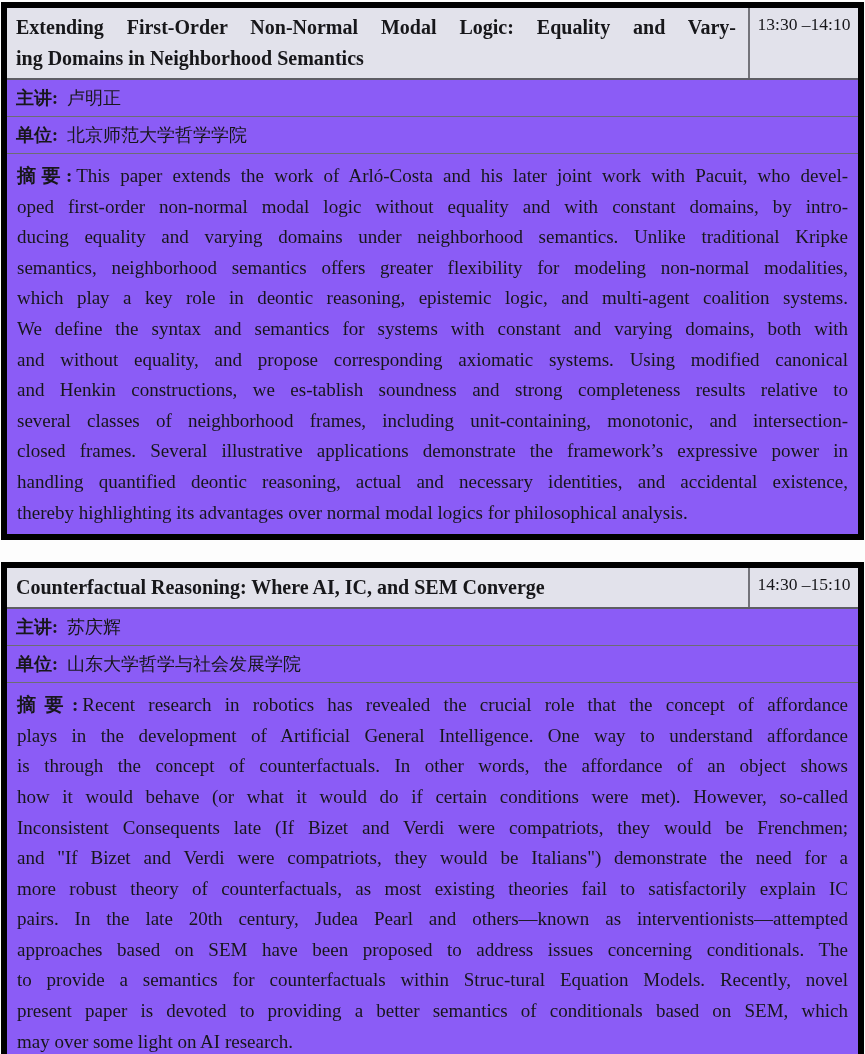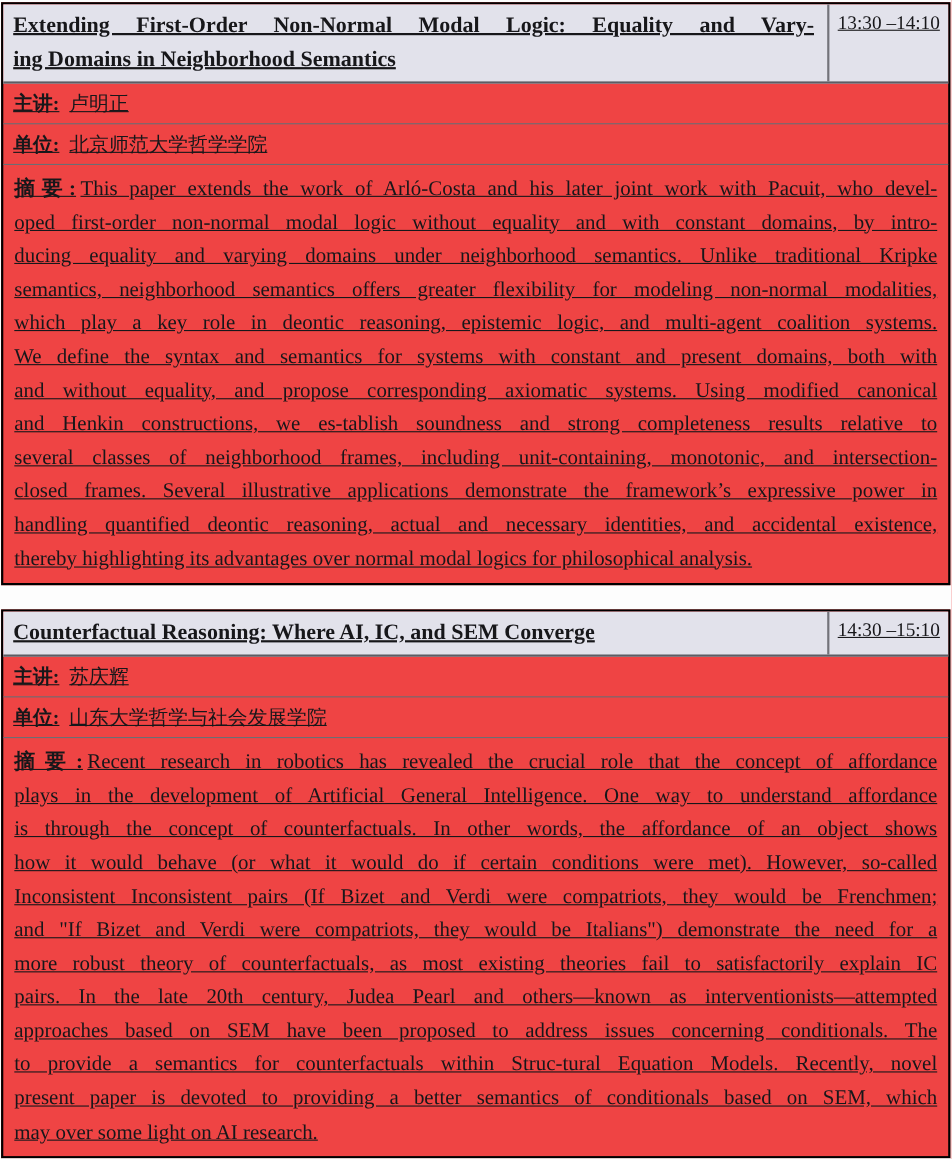--- a/index.html
+++ b/index.html
@@ -6,23 +6,22 @@
   html, body {
     width: 865px; height: 1054px;
     background: #fdfdfd;
     font-family: "Liberation Serif", "DejaVu Serif", serif;
     color: #17171a;
     overflow: hidden;
   }
   .page { width: 865px; padding: 2px 1px 0 1px; }
 
   .session {
-    border: 2px solid #000000;
-    background: #ef4444;
-    text-decoration: underline;
+    border: 6px solid #000000;
+    background: #8b5cf6;
   }
   .session + .session { margin-top: 22px; }
 
   
   .hdr {
     display: flex;
     background: #e2e2eb;
     border-bottom: 2px solid #5d5d64;
   }
   .hdr-title {
@@ -91,21 +90,21 @@
     <div class="meta-row">
       <span class="zh-label">单位:</span>
       <span class="meta-value">北京师范大学哲学学院</span>
     </div>
     <div class="abstract">
       <div class="abs-line"><span class="zh-label">摘要:</span><span>This paper extends the work of Arló-Costa and his later joint work with Pacuit, who devel-</span></div>
       <div class="abs-line">oped first-order non-normal modal logic without equality and with constant domains, by intro-</div>
       <div class="abs-line">ducing equality and varying domains under neighborhood semantics. Unlike traditional Kripke</div>
       <div class="abs-line">semantics, neighborhood semantics offers greater flexibility for modeling non-normal modalities,</div>
       <div class="abs-line">which play a key role in deontic reasoning, epistemic logic, and multi-agent coalition systems.</div>
-      <div class="abs-line">We define the syntax and semantics for systems with constant and present domains, both with</div>
+      <div class="abs-line">We define the syntax and semantics for systems with constant and varying domains, both with</div>
       <div class="abs-line">and without equality, and propose corresponding axiomatic systems. Using modified canonical</div>
       <div class="abs-line">and Henkin constructions, we es-tablish soundness and strong completeness results relative to</div>
       <div class="abs-line">several classes of neighborhood frames, including unit-containing, monotonic, and intersection-</div>
       <div class="abs-line">closed frames. Several illustrative applications demonstrate the framework’s expressive power in</div>
       <div class="abs-line">handling quantified deontic reasoning, actual and necessary identities, and accidental existence,</div>
       <div class="abs-line last">thereby highlighting its advantages over normal modal logics for philosophical analysis.</div>
     </div>
   </section>
 
   <section class="session">
@@ -121,21 +120,21 @@
     </div>
     <div class="meta-row">
       <span class="zh-label">单位:</span>
       <span class="meta-value">山东大学哲学与社会发展学院</span>
     </div>
     <div class="abstract">
       <div class="abs-line"><span class="zh-label">摘要:</span><span>Recent research in robotics has revealed the crucial role that the concept of affordance</span></div>
       <div class="abs-line">plays in the development of Artificial General Intelligence. One way to understand affordance</div>
       <div class="abs-line">is through the concept of counterfactuals. In other words, the affordance of an object shows</div>
       <div class="abs-line">how it would behave (or what it would do if certain conditions were met). However, so-called</div>
-      <div class="abs-line">Inconsistent Inconsistent pairs (If Bizet and Verdi were compatriots, they would be Frenchmen;</div>
+      <div class="abs-line">Inconsistent Consequents late (If Bizet and Verdi were compatriots, they would be Frenchmen;</div>
       <div class="abs-line">and "If Bizet and Verdi were compatriots, they would be Italians") demonstrate the need for a</div>
       <div class="abs-line">more robust theory of counterfactuals, as most existing theories fail to satisfactorily explain IC</div>
       <div class="abs-line">pairs. In the late 20th century, Judea Pearl and others—known as interventionists—attempted</div>
       <div class="abs-line">approaches based on SEM have been proposed to address issues concerning conditionals. The</div>
       <div class="abs-line">to provide a semantics for counterfactuals within Struc-tural Equation Models. Recently, novel</div>
       <div class="abs-line">present paper is devoted to providing a better semantics of conditionals based on SEM, which</div>
       <div class="abs-line last">may over some light on AI research.</div>
     </div>
   </section>
 

